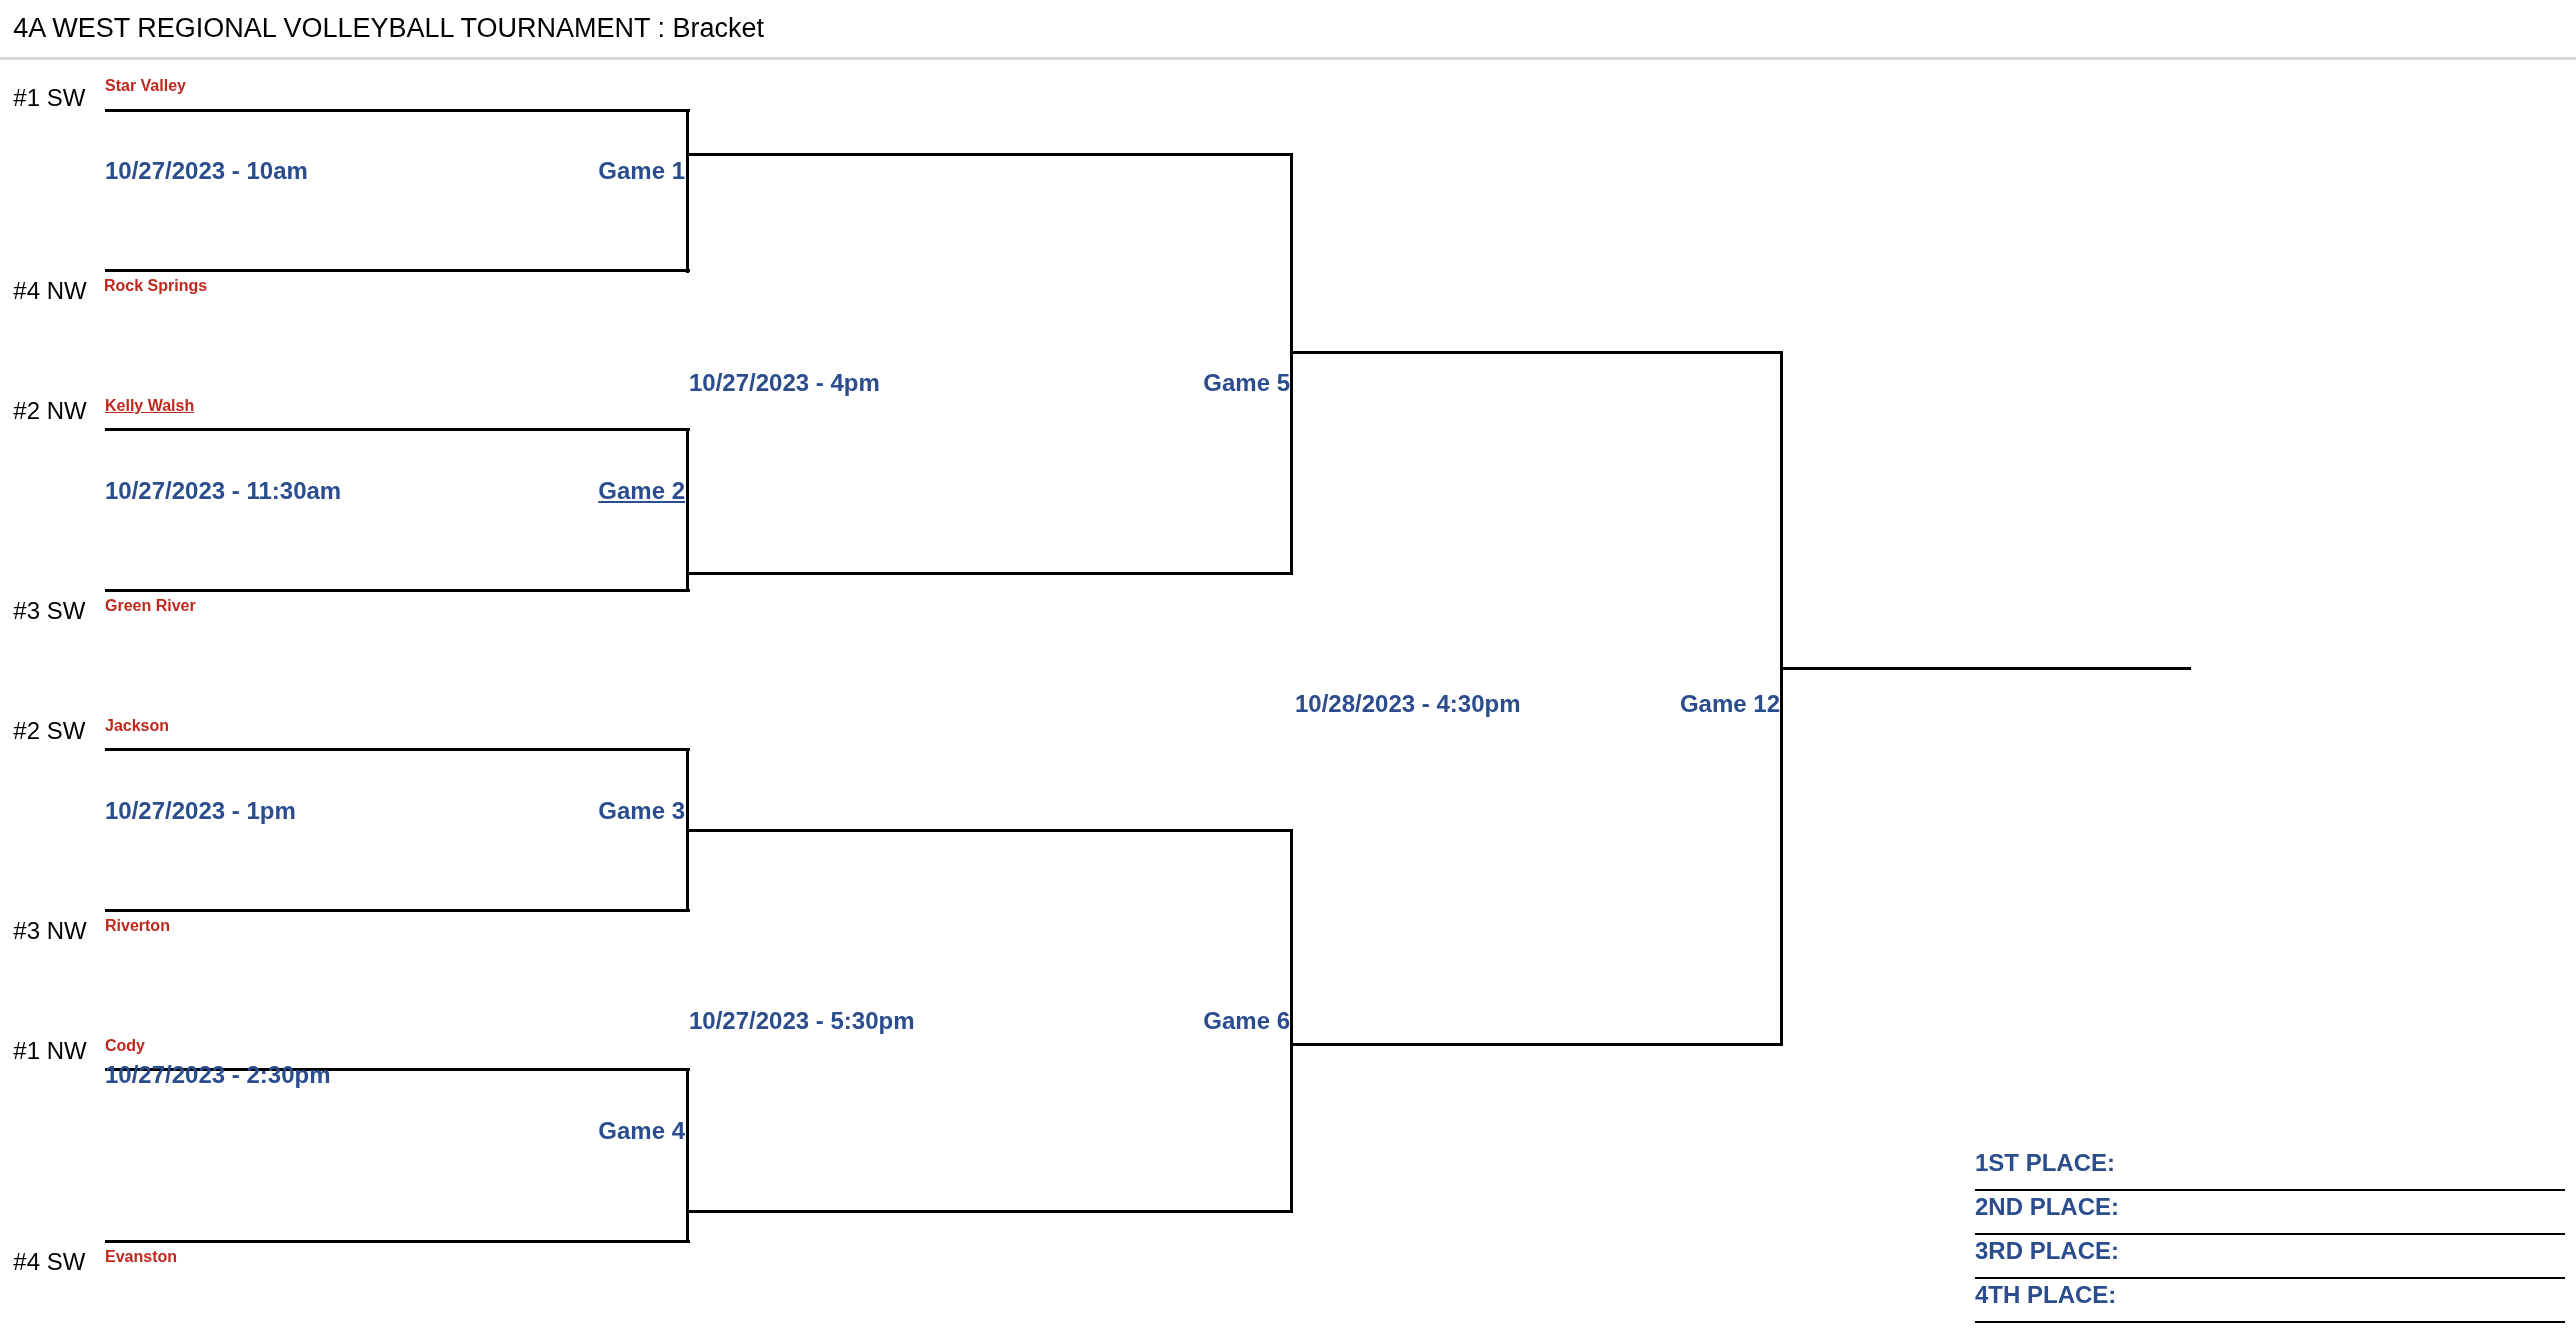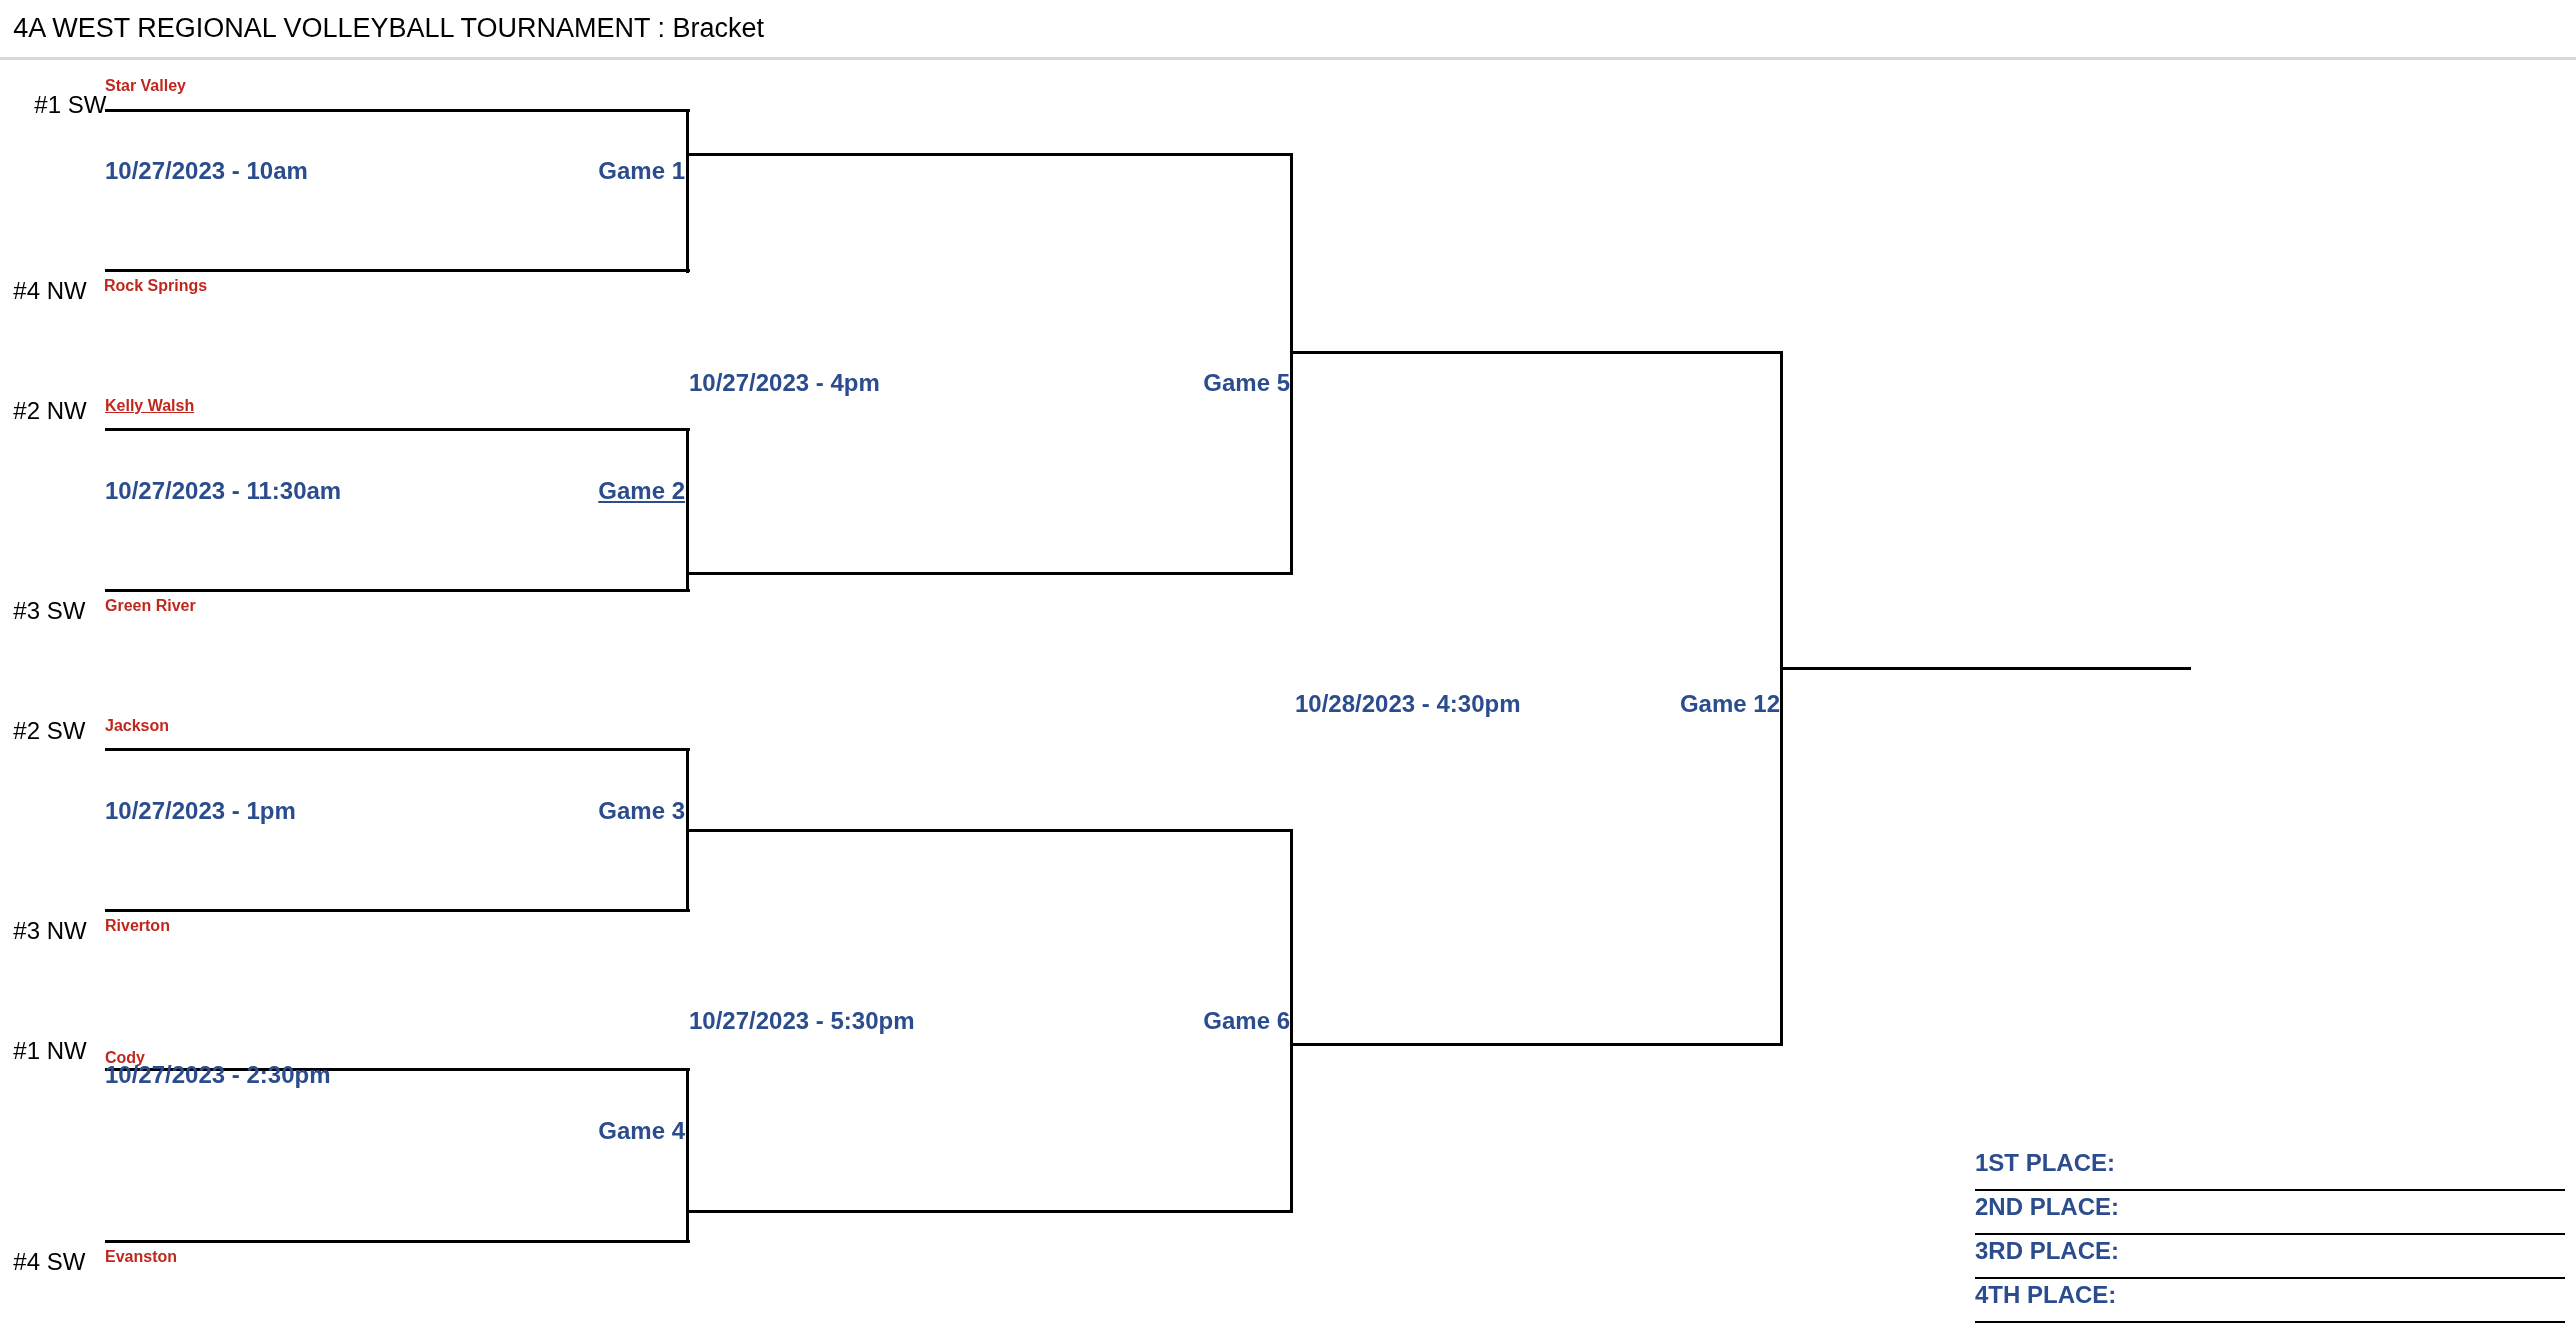--- a/index.html
+++ b/index.html
@@ -110,21 +110,21 @@
 
 <div id="page">
 
   <div id="title-bar">
     <div id="page-title">4A WEST REGIONAL VOLLEYBALL TOURNAMENT : Bracket</div>
   </div>
   <div id="title-rule"></div>
 
   <div id="bracket">
 
-    <div class="seed" style="left:13.3px; top:31px;margin-left:21px;">#1 SW</div>
+    <div class="seed" style="left:13.3px; top:24px;">#1 SW</div>
     <div class="team" style="left:105px; top:17px;">Star Valley</div>
     <div class="hline" style="left:105px; top:49px; width:585px;"></div>
 
     <div class="gdate" style="left:105px; top:97px;">10/27/2023 - 10am</div>
     <div class="glabel" style="left:476px; top:97px; width:209px;">Game 1</div>
 
     <div class="seed" style="left:13.3px; top:217px;">#4 NW</div>
     <div class="team" style="left:104px; top:217px;">Rock Springs</div>
     <div class="hline" style="left:105px; top:209px; width:585px;"></div>
 
@@ -158,21 +158,21 @@
     <div class="gdate" style="left:105px; top:737px;">10/27/2023 - 1pm</div>
     <div class="glabel" style="left:476px; top:737px; width:209px;">Game 3</div>
 
     <div class="seed" style="left:13.3px; top:857px;">#3 NW</div>
     <div class="team" style="left:105px; top:857px;">Riverton</div>
     <div class="hline" style="left:105px; top:849px; width:585px;"></div>
 
     <div class="vline" style="left:686px; top:688px; height:164px;"></div>
 
     <div class="seed" style="left:13.3px; top:977px;">#1 NW</div>
-    <div class="team" style="left:105px; top:977px;margin-top:12px;">Cody</div>
+    <div class="team" style="left:105px; top:977px;">Cody</div>
     <div class="hline" style="left:105px; top:1008px; width:585px;"></div>
 
     <div class="gdate" style="left:105px; top:1001px;">10/27/2023 - 2:30pm</div>
     <div class="glabel" style="left:476px; top:1057px; width:209px;">Game 4</div>
 
     <div class="seed" style="left:13.3px; top:1188px;">#4 SW</div>
     <div class="team" style="left:105px; top:1188px;">Evanston</div>
     <div class="hline" style="left:105px; top:1180px; width:585px;"></div>
 
     <div class="vline" style="left:686px; top:1008px; height:175px;"></div>

